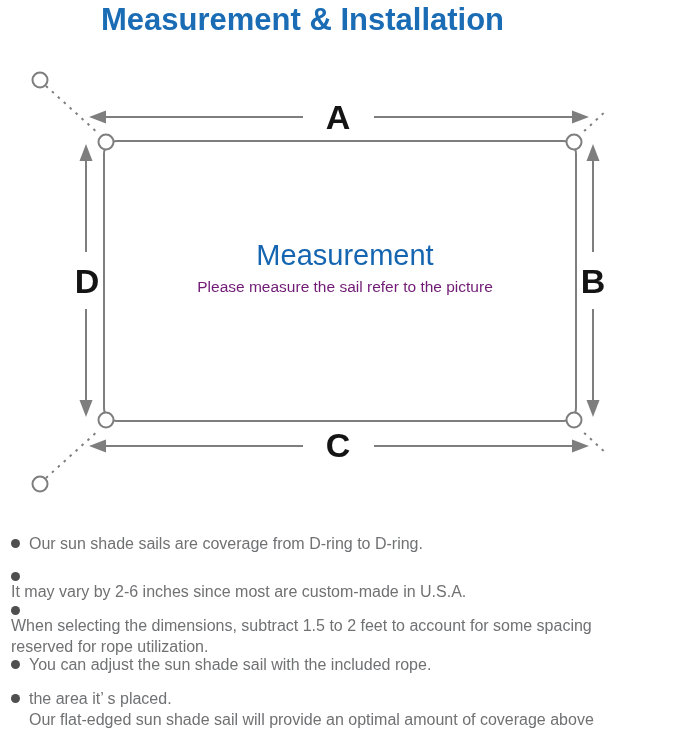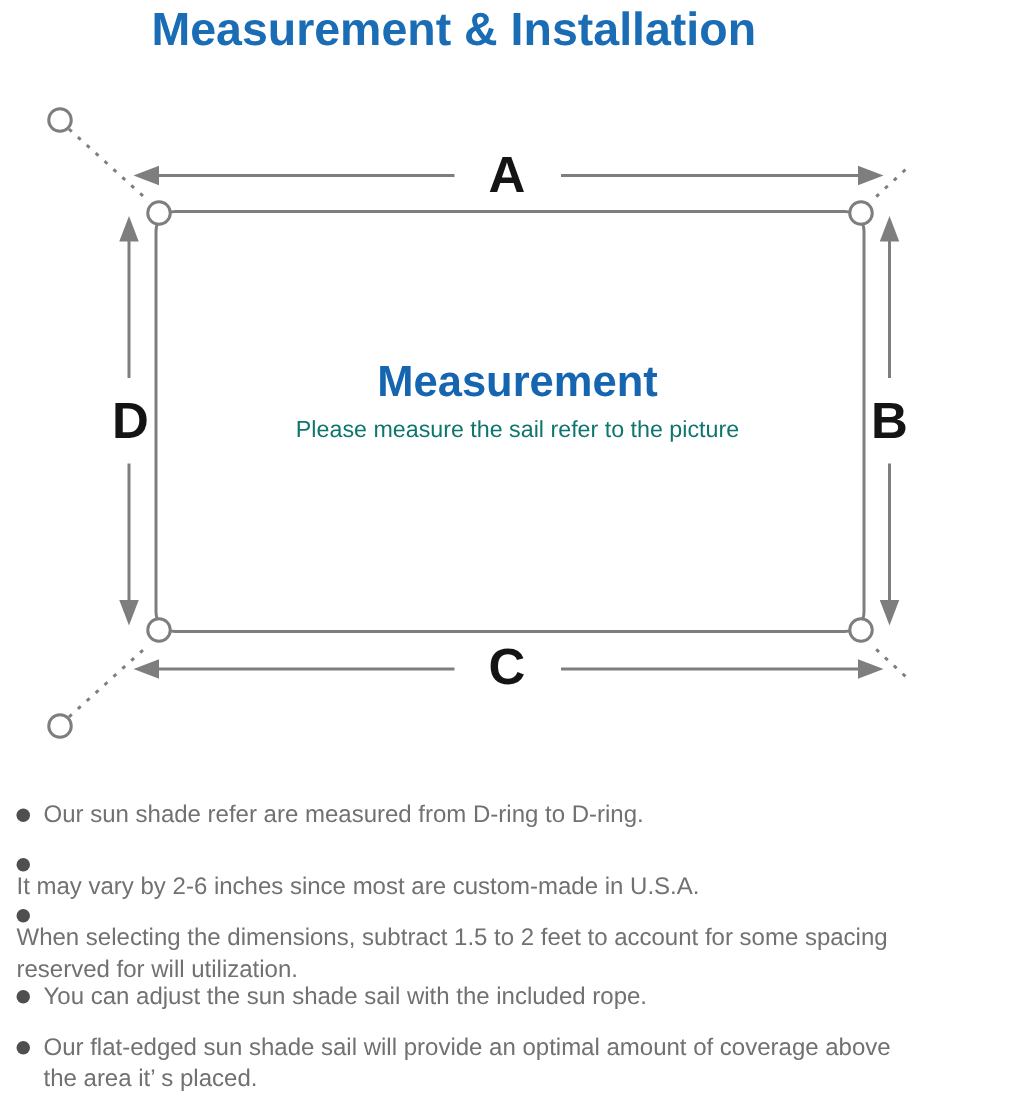--- a/index.html
+++ b/index.html
@@ -21,27 +21,27 @@
   .diagram-svg{position:absolute;top:0;left:0;}
   .dim-label{
     position:absolute;
     transform:translate(-50%,-50%);
     font-size:34px;font-weight:bold;color:#141414;
     line-height:1;
   }
   .center-heading{
     position:absolute;left:345px;top:240px;
     transform:translateX(-50%);
-    font-size:29px;font-weight:bold;color:#1565b0;
+    font-size:29px;font-weight:normal;color:#1565b0;
     white-space:nowrap;line-height:1.1;text-align:right;
   }
   .center-subtitle{
     position:absolute;left:345px;top:278px;
     transform:translateX(-50%);
-    font-size:15.5px;color:#0f766e;
+    font-size:15.5px;color:#701a75;
     white-space:nowrap;line-height:1.2;
   }
   .note{
     position:absolute;left:11px;
     display:flex;align-items:flex-start;
   }
   .bullet-dot{
     width:9px;height:9px;border-radius:50%;
     background:#4f4f4f;
     margin:6px 9px 0 0;flex:none;
@@ -119,51 +119,51 @@
   <div class="dim-label" style="left:87px;top:281px;">D</div>
 
   <div class="center-heading">Measurement</div>
   <div class="center-subtitle">Please measure the sail refer to the picture</div>
 
   <div>
 
     <div class="note" style="top:533px;">
       <span class="bullet-dot"></span>
       <div class="note-text">
-        <span>Our sun shade refer are measured from D-ring to D-ring.</span>
+        <span>Our sun shade sails are coverage from D-ring to D-ring.</span>
         <span></span>
       </div>
     </div>
 
     <div class="note" style="top:566px;flex-direction:column;">
       <span class="bullet-dot"></span>
       <div class="note-text">
         <span>It may vary by 2-6 inches since most are custom-made in U.S.A.</span>
         <span></span>
       </div>
     </div>
 
     <div class="note" style="top:600px;flex-direction:column;">
       <span class="bullet-dot"></span>
       <div class="note-text">
         <span>When selecting the dimensions, subtract 1.5 to 2 feet to account for some spacing</span>
-        <span>reserved for will utilization.</span>
+        <span>reserved for rope utilization.</span>
       </div>
     </div>
 
     <div class="note" style="top:654px;justify-content:flex-end;">
       <span class="bullet-dot"></span>
       <div class="note-text">
         <span>You can adjust the sun shade sail with the included rope.</span>
         <span></span>
       </div>
     </div>
 
     <div class="note" style="top:688px;">
       <span class="bullet-dot"></span>
       <div class="note-text">
+        <span>the area it’ s placed.</span>
         <span>Our flat-edged sun shade sail will provide an optimal amount of coverage above</span>
-        <span>the area it’ s placed.</span>
       </div>
     </div>
 
   </div>
 </div>
 
 </body></html>

